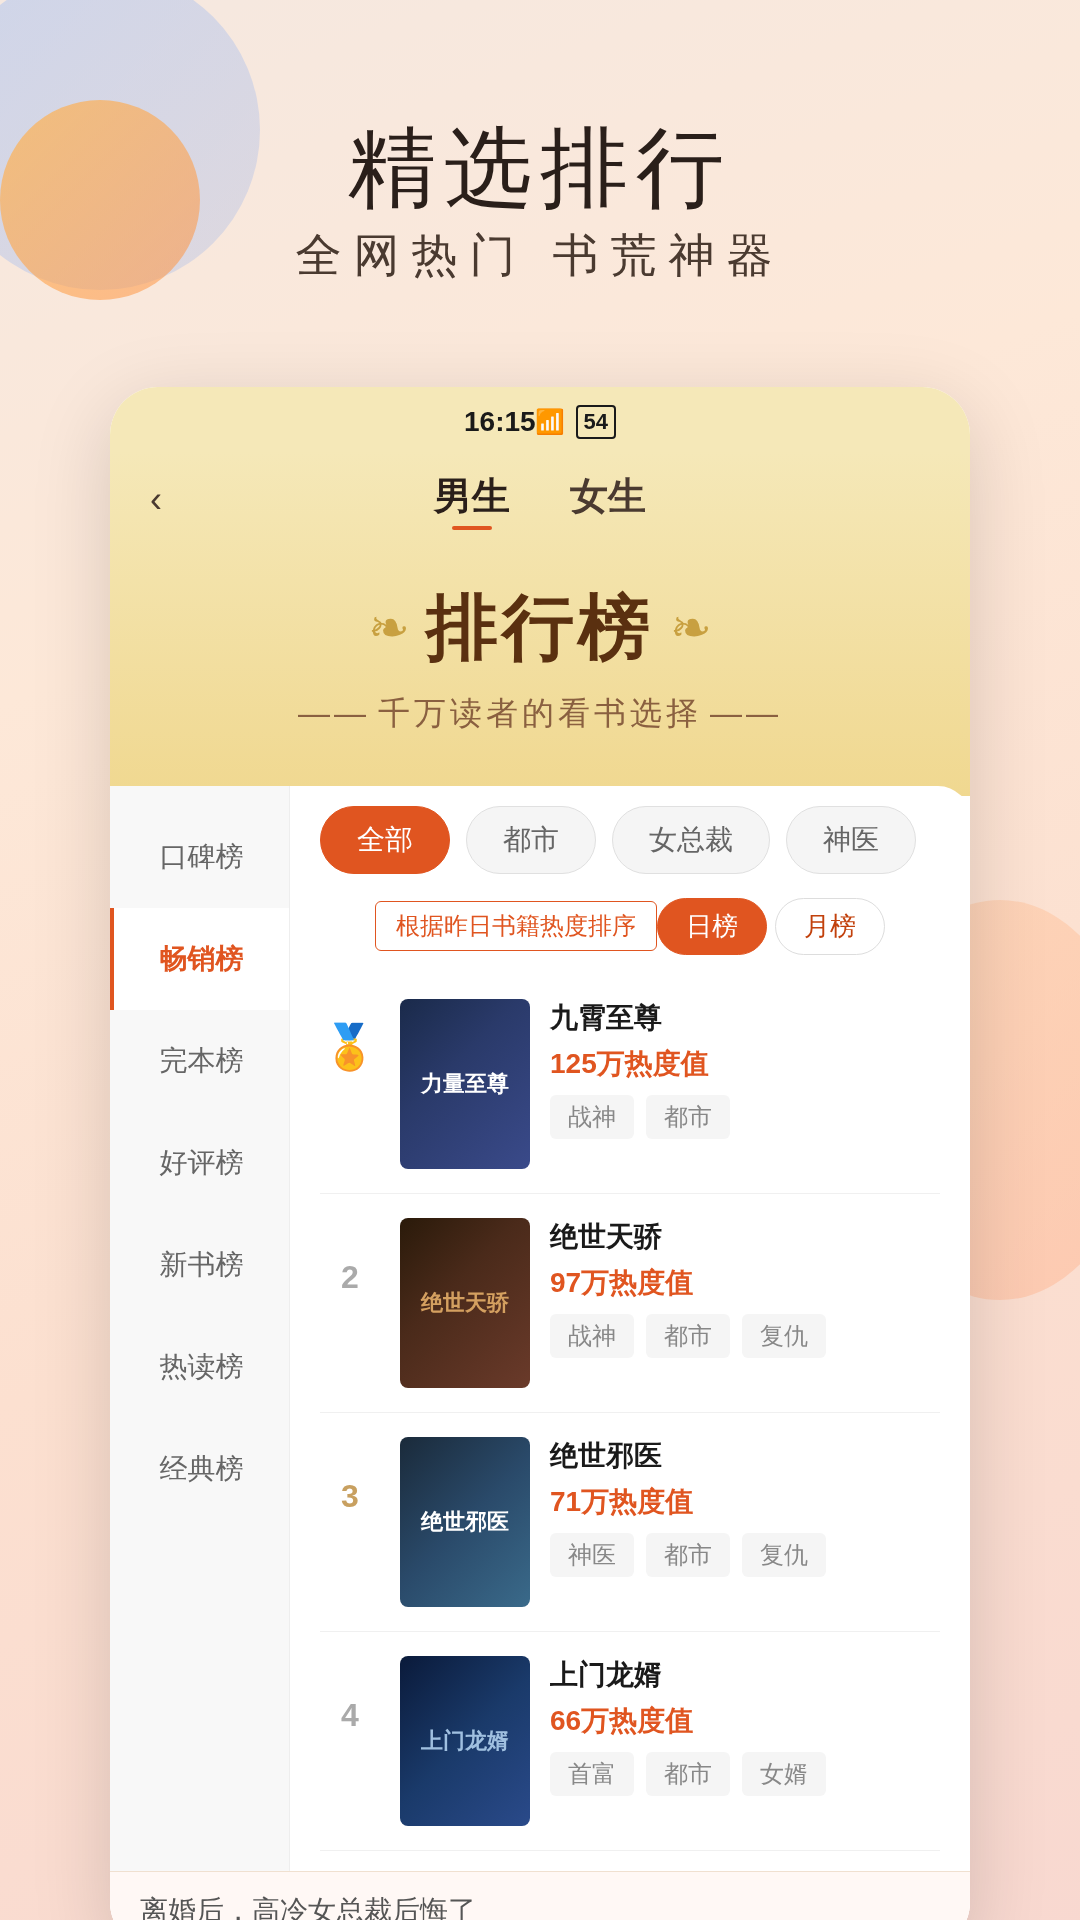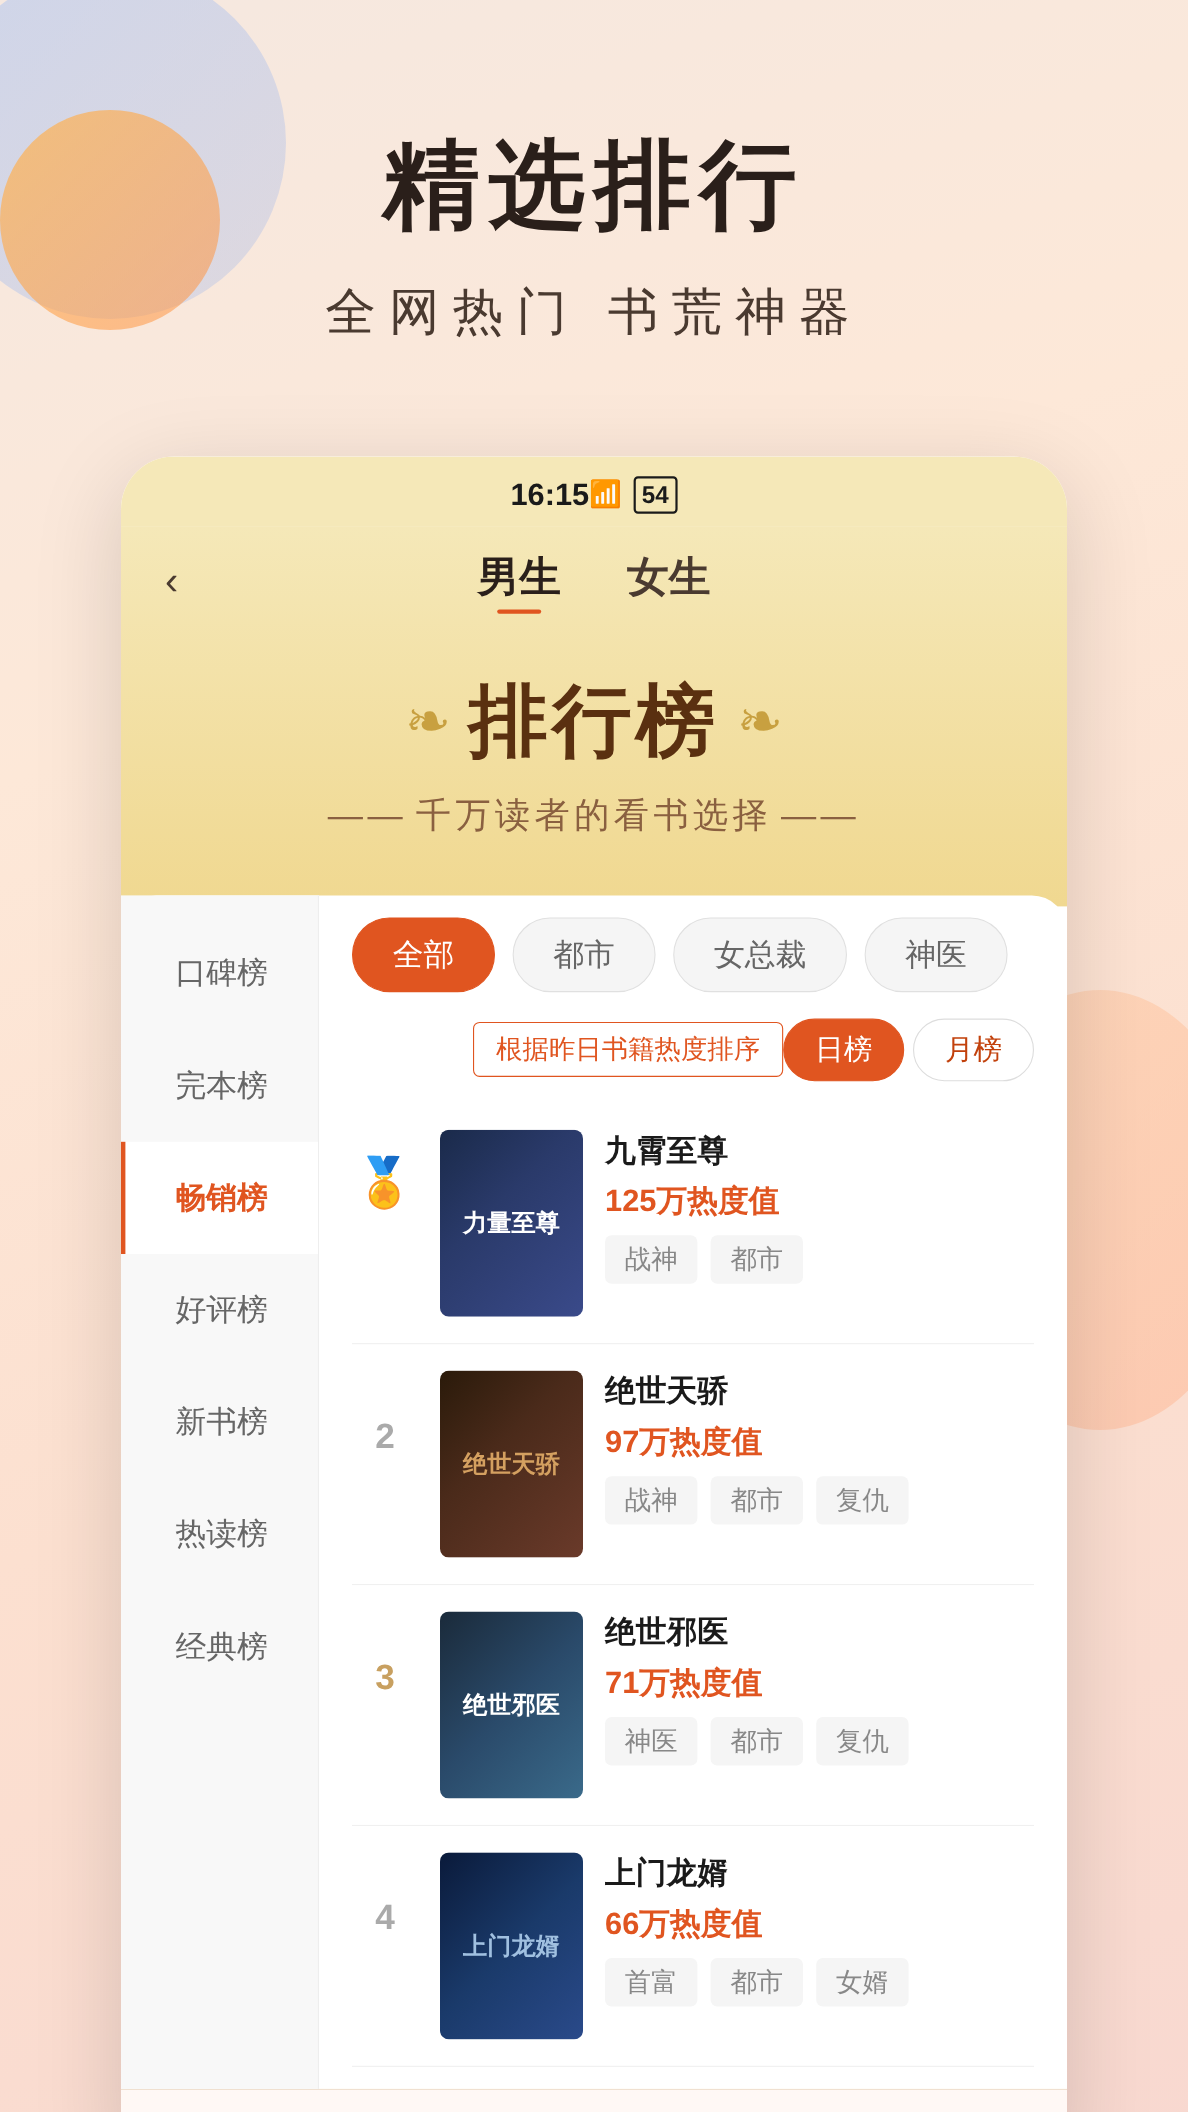--- a/index.html
+++ b/index.html
@@ -47,25 +47,25 @@
 
     
     .header-section {
       position: relative;
       z-index: 1;
       padding: 120px 60px 60px 60px;
       text-align: center;
     }
     .main-title {
       font-size: 88px;
-      font-weight: 700;
+      font-weight: 400;
       color: #2a1f1a;
       letter-spacing: 8px;
       line-height: 1.1;
-      margin-bottom: 36px;
+      margin-bottom: 8px;
     }
     .sub-title {
       font-size: 46px;
       color: #4a3a30;
       letter-spacing: 12px;
       font-weight: 400;
     }
 
     
     .phone-mockup {
@@ -252,21 +252,21 @@
     }
     .chip.active {
       background: #e05520;
       color: white;
       border-color: #e05520;
     }
 
     
     .date-filter-row {
       display: flex;
-      justify-content: flex-end;
+      justify-content: center;
       align-items: center;
       margin-bottom: 20px;
     }
     .date-hint {
       font-size: 24px;
       color: #e05520;
       border: 1px solid #e05520;
       padding: 8px 20px;
       border-radius: 6px;
     }
@@ -453,22 +453,22 @@
       </div>
       <div class="ranking-subtitle">千万读者的看书选择</div>
     </div>
   </div>
 
   <div class="content-card">
     <div class="list-layout">
 
       <div class="sidebar">
         <div class="sidebar-item">口碑榜</div>
+        <div class="sidebar-item active">畅销榜</div>
         <div class="sidebar-item">完本榜</div>
-        <div class="sidebar-item active">畅销榜</div>
         <div class="sidebar-item">好评榜</div>
         <div class="sidebar-item">新书榜</div>
         <div class="sidebar-item">热读榜</div>
         <div class="sidebar-item">经典榜</div>
       </div>
 
       <div class="main-content">
 
         <div class="filter-chips">
           <div class="chip active">全部</div>

